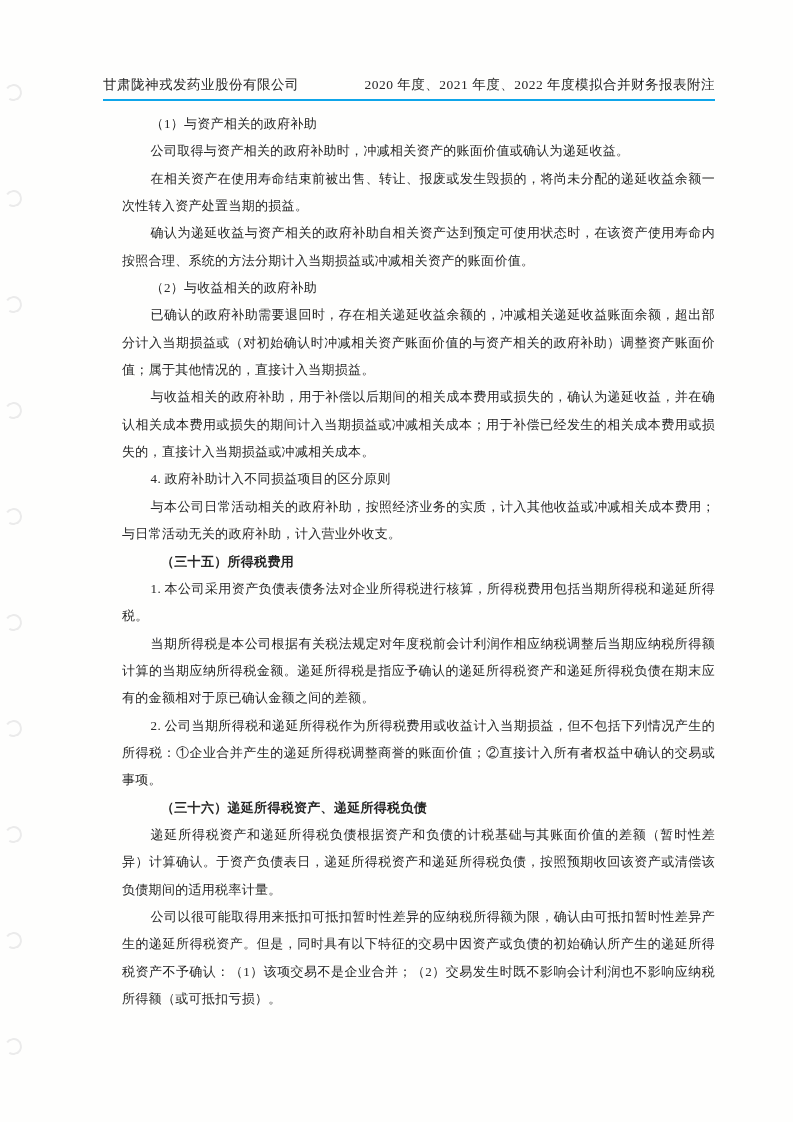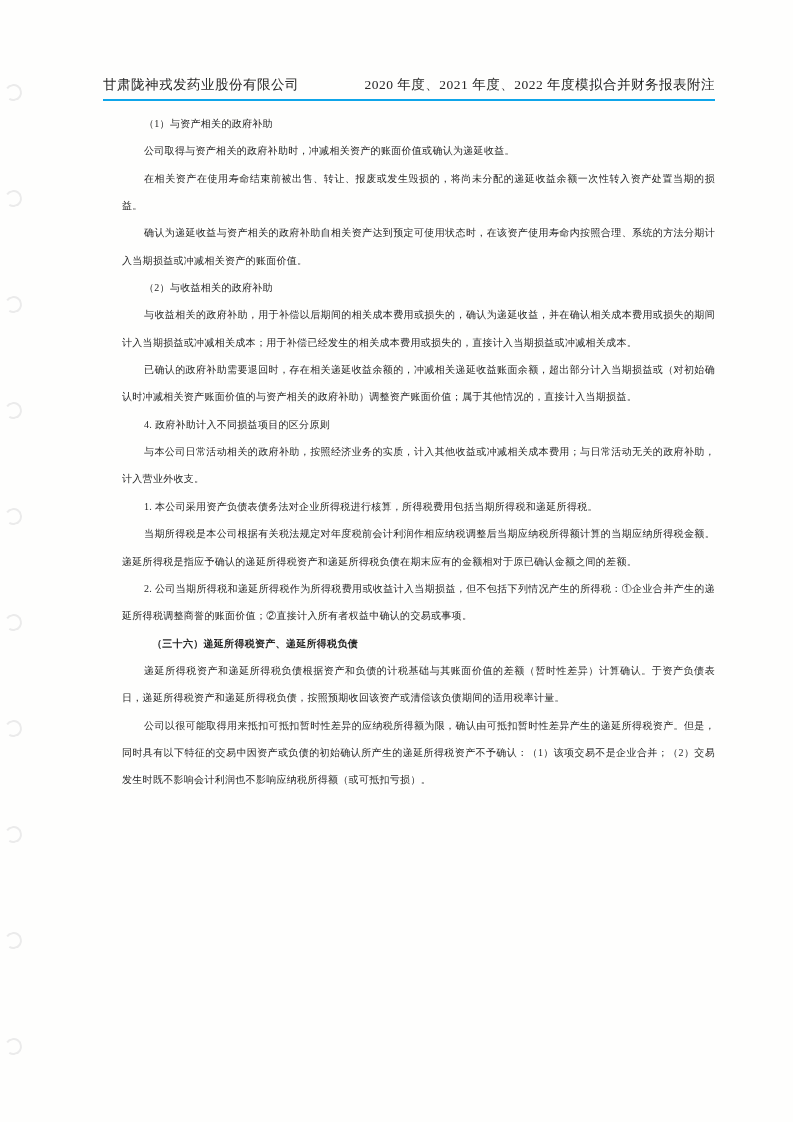--- a/index.html
+++ b/index.html
@@ -39,21 +39,21 @@
     padding-bottom: 5px;
     font-size: 13.5px;
     letter-spacing: 0.5px;
     white-space: nowrap;
   }
   .content {
     position: absolute;
     top: 110px;
     left: 122px;
     width: 593px;
-    font-size: 10px;
+    font-size: 13px;
     line-height: 27.35px;
     text-align: justify;
     letter-spacing: 0.3px;
   }
   .content p {
     margin: 0;
     text-indent: 2.2em;
   }
   .content p.heading {
     font-weight: bold;
@@ -102,24 +102,25 @@
     <span>甘肃陇神戎发药业股份有限公司</span>
     <span>2020 年度、2021 年度、2022 年度模拟合并财务报表附注</span>
   </div>
 
   <div class="content">
     <p class="sub">（1）与资产相关的政府补助</p>
     <p class="body">公司取得与资产相关的政府补助时，冲减相关资产的账面价值或确认为递延收益。</p>
     <p class="body">在相关资产在使用寿命结束前被出售、转让、报废或发生毁损的，将尚未分配的递延收益余额一次性转入资产处置当期的损益。</p>
     <p class="body">确认为递延收益与资产相关的政府补助自相关资产达到预定可使用状态时，在该资产使用寿命内按照合理、系统的方法分期计入当期损益或冲减相关资产的账面价值。</p>
     <p class="sub">（2）与收益相关的政府补助</p>
+    <p class="body">已确认的政府补助需要退回时，存在相关递延收益余额的，冲减相关递延收益账面余额，超出部分计入当期损益或（对初始确认时冲减相关资产账面价值的与资产相关的政府补助）调整资产账面价值；属于其他情况的，直接计入当期损益。</p>
     <p class="body">与收益相关的政府补助，用于补偿以后期间的相关成本费用或损失的，确认为递延收益，并在确认相关成本费用或损失的期间计入当期损益或冲减相关成本；用于补偿已经发生的相关成本费用或损失的，直接计入当期损益或冲减相关成本。</p>
-    <p class="body">已确认的政府补助需要退回时，存在相关递延收益余额的，冲减相关递延收益账面余额，超出部分计入当期损益或（对初始确认时冲减相关资产账面价值的与资产相关的政府补助）调整资产账面价值；属于其他情况的，直接计入当期损益。</p>
     <p class="sub">4. 政府补助计入不同损益项目的区分原则</p>
     <p class="body">与本公司日常活动相关的政府补助，按照经济业务的实质，计入其他收益或冲减相关成本费用；与日常活动无关的政府补助，计入营业外收支。</p>
+    <p class="heading">（三十五）所得税费用</p>
     <p class="body">1. 本公司采用资产负债表债务法对企业所得税进行核算，所得税费用包括当期所得税和递延所得税。</p>
     <p class="body">当期所得税是本公司根据有关税法规定对年度税前会计利润作相应纳税调整后当期应纳税所得额计算的当期应纳所得税金额。递延所得税是指应予确认的递延所得税资产和递延所得税负债在期末应有的金额相对于原已确认金额之间的差额。</p>
     <p class="body">2. 公司当期所得税和递延所得税作为所得税费用或收益计入当期损益，但不包括下列情况产生的所得税：①企业合并产生的递延所得税调整商誉的账面价值；②直接计入所有者权益中确认的交易或事项。</p>
     <p class="heading">（三十六）递延所得税资产、递延所得税负债</p>
     <p class="body">递延所得税资产和递延所得税负债根据资产和负债的计税基础与其账面价值的差额（暂时性差异）计算确认。于资产负债表日，递延所得税资产和递延所得税负债，按照预期收回该资产或清偿该负债期间的适用税率计量。</p>
     <p class="body">公司以很可能取得用来抵扣可抵扣暂时性差异的应纳税所得额为限，确认由可抵扣暂时性差异产生的递延所得税资产。但是，同时具有以下特征的交易中因资产或负债的初始确认所产生的递延所得税资产不予确认：（1）该项交易不是企业合并；（2）交易发生时既不影响会计利润也不影响应纳税所得额（或可抵扣亏损）。</p>
   </div>
 
 
 </div>

